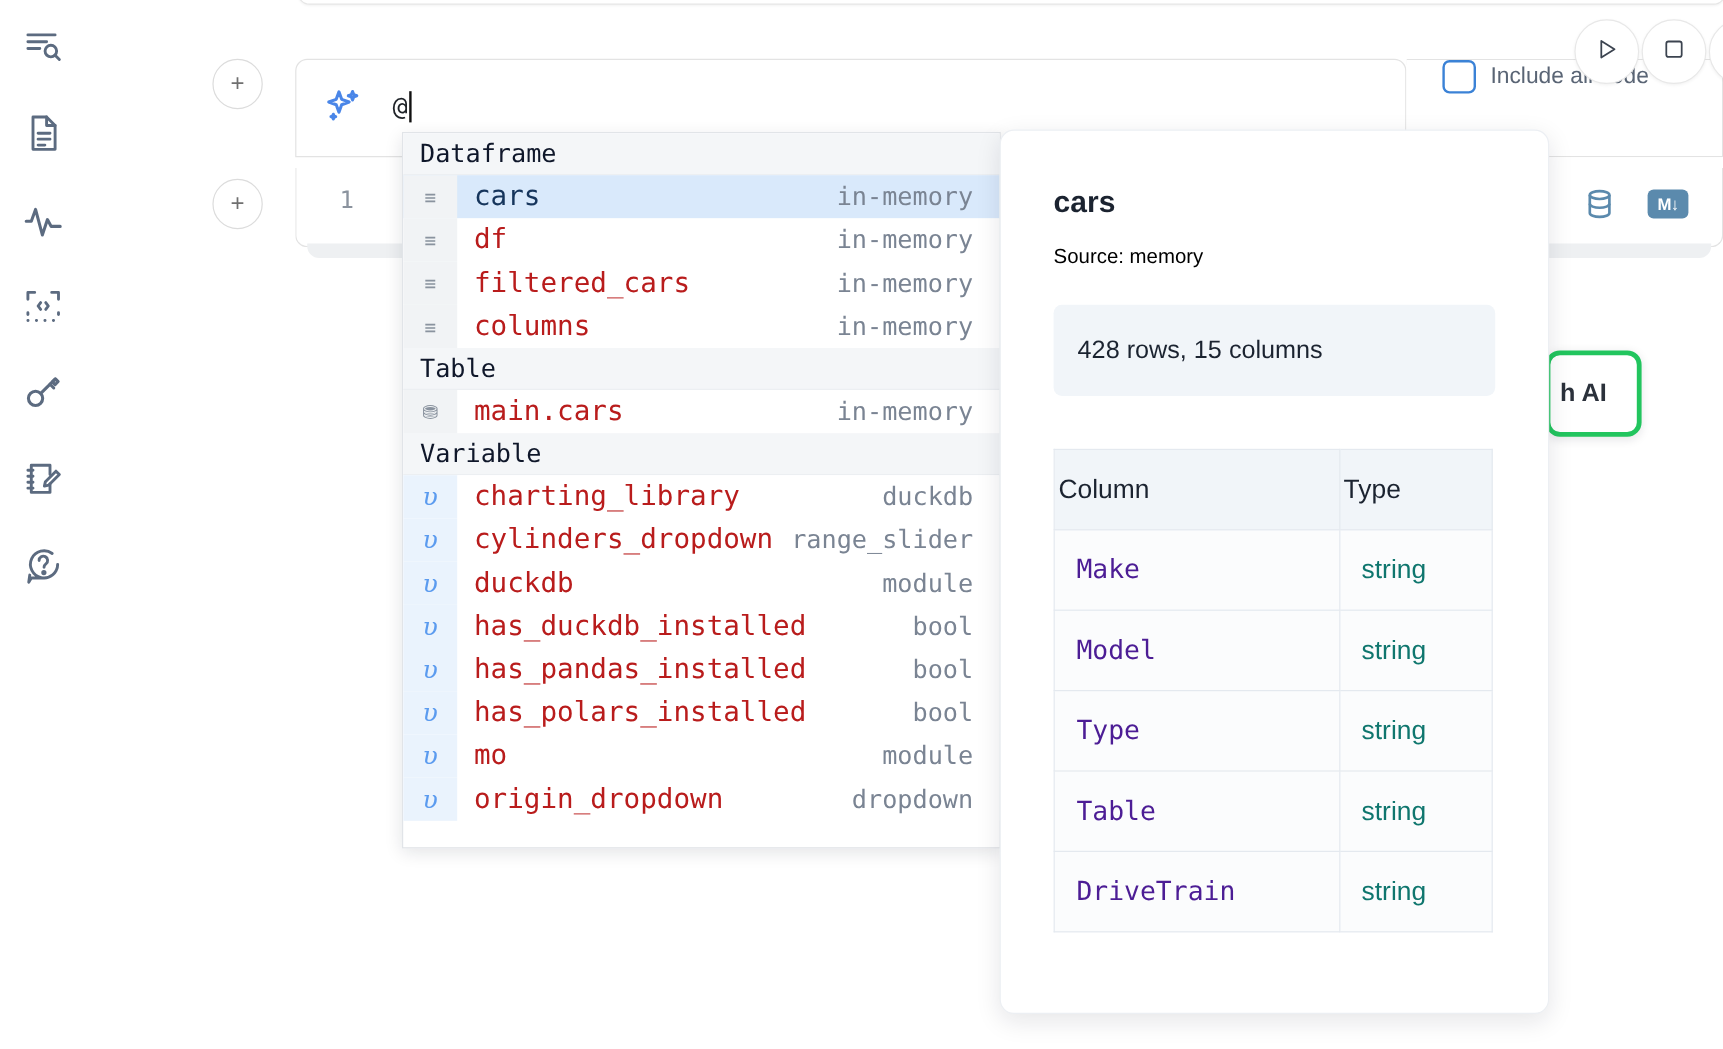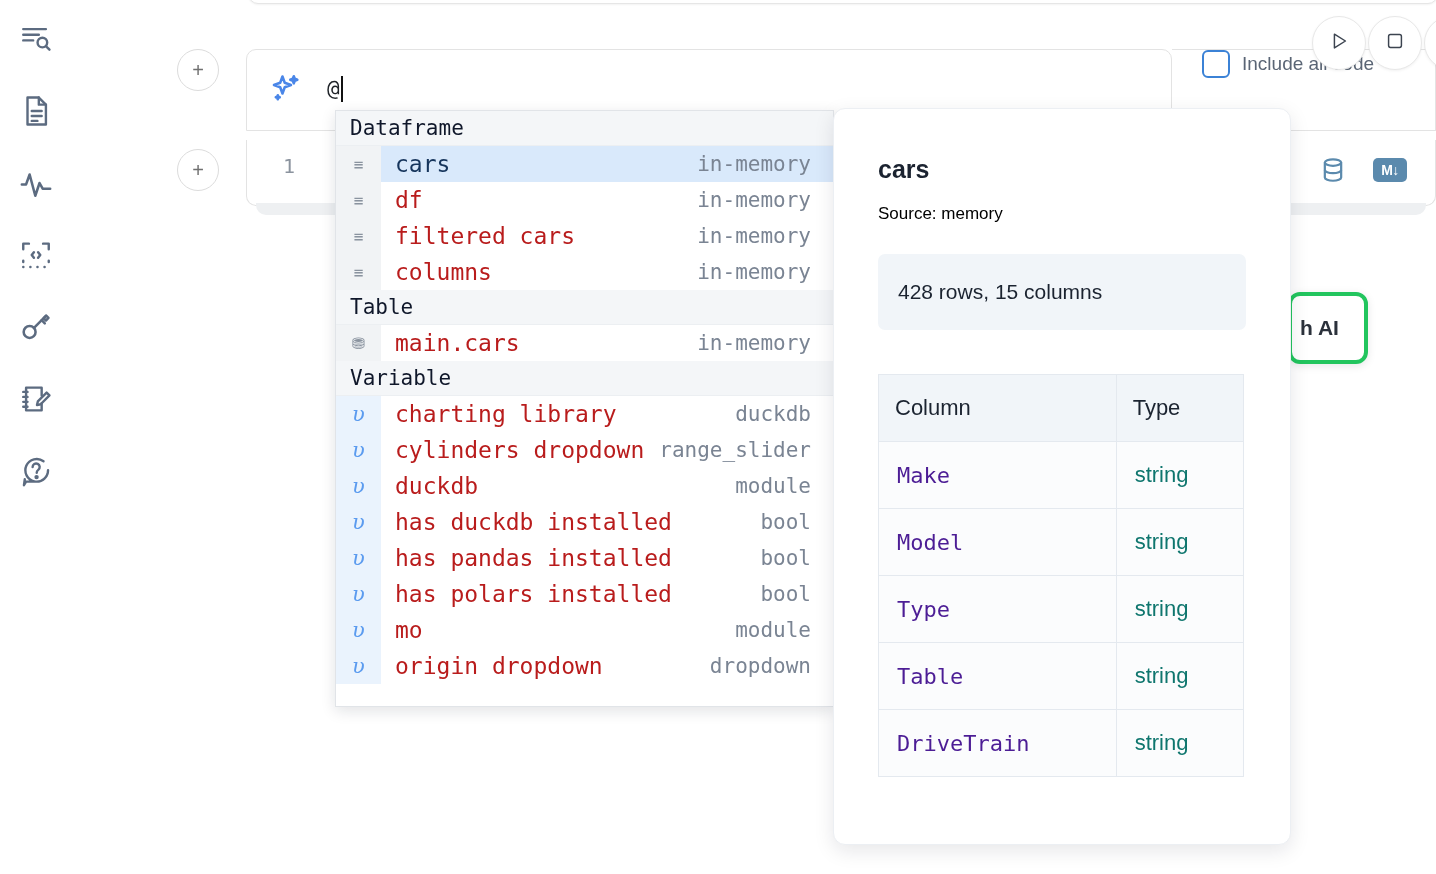--- a/index.html
+++ b/index.html
@@ -168,21 +168,21 @@
     margin-top: 30px; background: #f1f5f9; border-radius: 7px;
     padding: 26px 20px; font-size: 21px; color: #1b2330;
   }
   .info-table {
     margin-top: 44px; width: 366px;
     border-collapse: collapse; border: 1px solid #e4e9ef;
   }
   .info-table th {
     background: #f1f5f9; text-align: left;
     font-size: 22px; font-weight: 400; color: #1b2330;
-    padding: 20px 16px; border: 1px solid #e4e9ef;
+    padding: 20px 3px; border: 1px solid #e4e9ef;
   }
   .info-table td {
     padding: 20px 18px; border: 1px solid #e4e9ef;
     font-size: 22px; background: #fbfcfd;
   }
   .info-table td.colname { font-family: "DejaVu Sans Mono", monospace; color: #4c1d95; }
   .info-table td.coltype { color: #0f766e; }
 </style>
 </head>
 <body>

